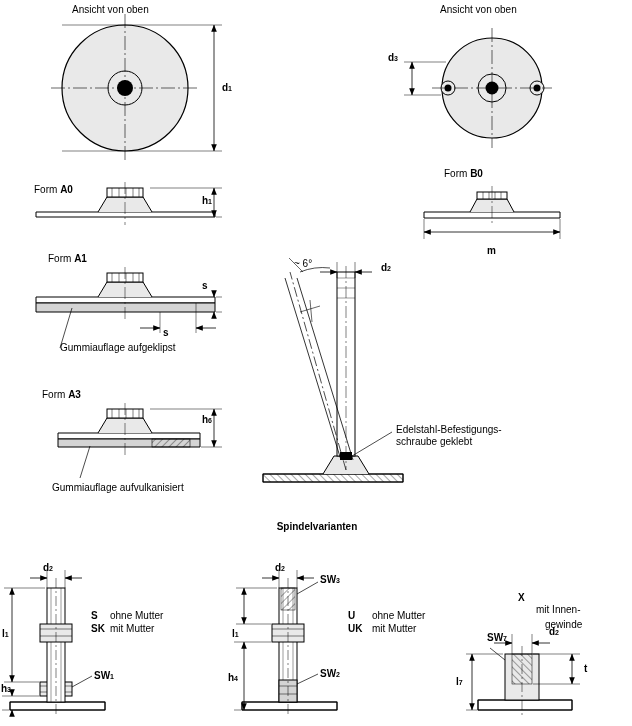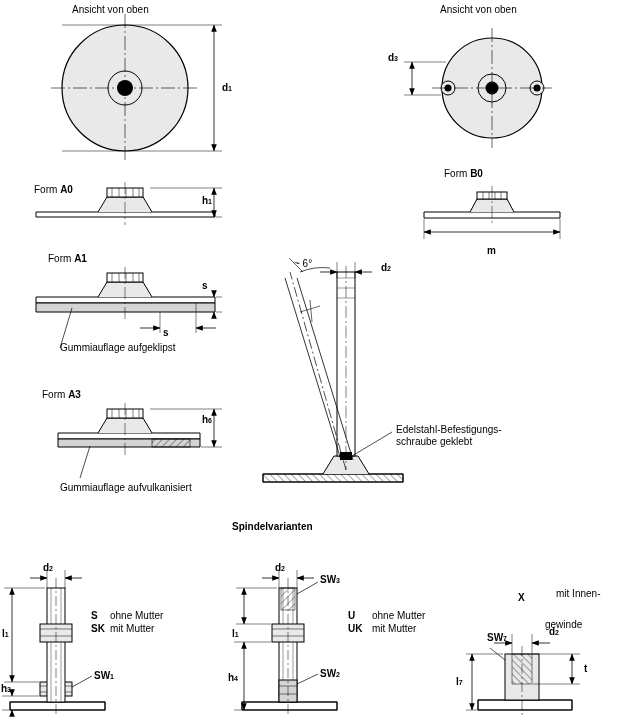--- a/index.html
+++ b/index.html
@@ -8,21 +8,21 @@
     background:#ffffff;
     font-family:"Liberation Sans", sans-serif;
     font-size:10px;
     color:#000000;
     position:relative;
     overflow:hidden;
   }
   .stage{position:absolute;left:0;top:0;width:541px;height:726px;}
   .lbl{position:absolute;white-space:nowrap;font-size:10px;line-height:11px;}
   .lbl.b{font-weight:bold;}
-  .lbl.c{text-align:left;}
+  .lbl.c{text-align:center;}
   svg{position:absolute;left:0;top:0;overflow:visible;}
   .sub{font-size:7px;}
 </style>
 </head>
 <body>
 
 <div class="stage">
 
   <svg width="632" height="726" viewBox="0 0 632 726">
     <defs>
@@ -279,21 +279,21 @@
   <div class="lbl" style="left:404px;top:168px;padding-left:40px;"><span>Form</span> <b>B0</b></div>
   <div class="lbl b" style="left:487px;top:245px;">m</div>
 
   <div class="lbl" style="left:34px;top:253px;margin-left:14px;"><span>Form</span> <b>A1</b></div>
   <div class="lbl b" style="left:202px;top:280px;">s</div>
   <div class="lbl b" style="left:163px;top:327px;">s</div>
   <div class="lbl" style="left:60px;top:342px;">Gummiauflage aufgeklipst</div>
 
   <div class="lbl" style="left:42px;top:389px;"><span>Form</span> <b>A3</b></div>
   <div class="lbl b" style="left:202px;top:414px;">h<span class="sub">6</span></div>
-  <div class="lbl" style="left:60px;top:482px;">Gummiauflage aufvulkanisiert</div>
+  <div class="lbl" style="left:52px;top:482px;">Gummiauflage aufvulkanisiert</div>
 
   <div class="lbl" style="left:294px;top:258px;">~ 6°</div>
   <div class="lbl b" style="left:381px;top:262px;">d<span class="sub">2</span></div>
   <div class="lbl" style="left:396px;top:424px;">Edelstahl-Befestigungs-</div>
   <div class="lbl" style="left:396px;top:436px;">schraube geklebt</div>
 
   <div class="lbl b c" style="left:232px;top:521px;width:170px;">Spindelvarianten</div>
 
   <div class="lbl b" style="left:43px;top:562px;">d<span class="sub">2</span></div>
   <div class="lbl b" style="left:2px;top:628px;">l<span class="sub">1</span></div>
@@ -312,16 +312,16 @@
   <div class="lbl b" style="left:348px;top:610px;">U</div>
   <div class="lbl" style="left:372px;top:610px;">ohne Mutter</div>
   <div class="lbl b" style="left:348px;top:623px;">UK</div>
   <div class="lbl" style="left:372px;top:623px;">mit Mutter</div>
 
   <div class="lbl b" style="left:487px;top:632px;">SW<span class="sub">7</span></div>
   <div class="lbl b" style="left:549px;top:626px;">d<span class="sub">2</span></div>
   <div class="lbl b" style="left:584px;top:663px;">t</div>
   <div class="lbl b" style="left:456px;top:676px;">l<span class="sub">7</span></div>
   <div class="lbl b" style="left:518px;top:592px;">X</div>
-  <div class="lbl" style="left:536px;top:588px;margin-left:20px;">mit Innen-</div>
+  <div class="lbl" style="left:536px;top:604px;">mit Innen-</div>
   <div class="lbl" style="left:545px;top:619px;">gewinde</div>
 
 </div>
 
 </body></html>

